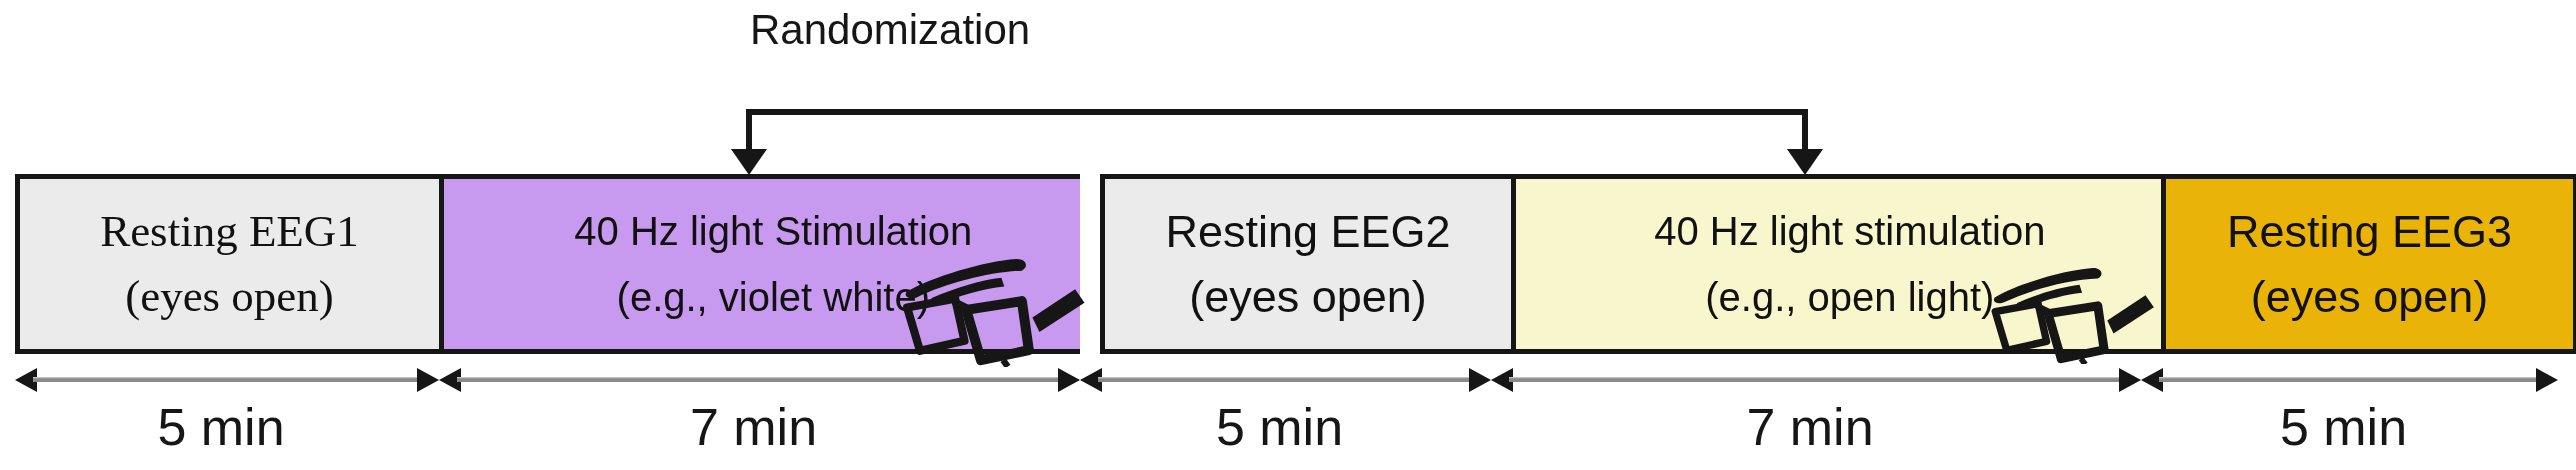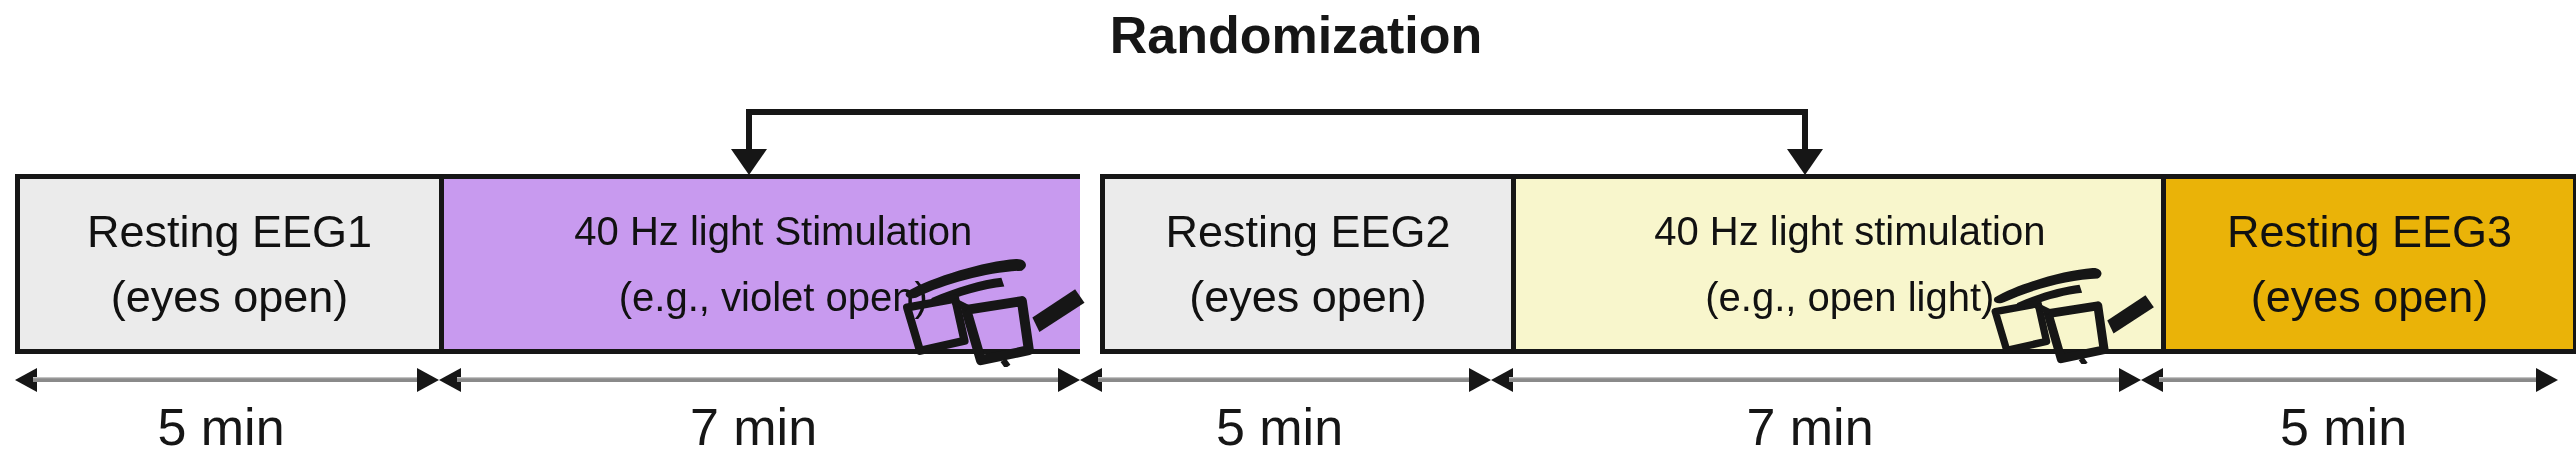--- a/index.html
+++ b/index.html
@@ -12,23 +12,22 @@
     color: #111111;
     overflow: hidden;
   }
 
   
   .title {
     position: absolute;
     left: 750px;
     top: 8.3px;
     width: 1092px;
-    text-align: center;
-    font-size: 52px;
-    font-weight: 700;
+    font-size: 42px;
+    font-weight: 400;
     letter-spacing: 0px;
     color: #161616;
     line-height: 1.05;
     white-space: nowrap;
   }
 
   
   .bracket-h {
     position: absolute;
     left: 749px;
@@ -148,28 +147,28 @@
   <div class="title">Randomization</div>
 
   <div class="bracket-h"></div>
   <div class="bracket-v left"></div>
   <div class="bracket-v right"></div>
   <div class="bracket-arrow left"></div>
   <div class="bracket-arrow right"></div>
 
   <div class="row-boxes">
 
-    <div class="box resting" style="flex: 0 0 424px; background-color: rgb(235, 235, 235);">
+    <div class="box resting" style="flex: 0 0 424px; background-color: rgb(235, 235, 235); font-family: Liberation Serif, serif;">
       <div class="l1">Resting EEG1</div>
       <div class="l2">(eyes open)</div>
     </div>
 
     <div class="box stim" style="flex: 0 0 641px; background-color: rgb(200, 154, 239);">
       <div class="l1">40 Hz light Stimulation</div>
-      <div class="l2">(e.g., violet open)</div>
+      <div class="l2">(e.g., violet white)</div>
       <svg class="glasses violet" viewBox="0 0 340 230">
         <path d="M 30,102 C 75,76 162,50 217,46 C 234,45 240,59 227,66 C 172,68 96,88 49,111 C 36,117 24,111 30,102 Z" fill="#161616"></path>
         <path d="M 72,113 C 116,94 158,82 192,78 L 197,93 C 161,97 116,109 84,125 Z" fill="#161616"></path>
         <path d="M 31,129 L 113,114 L 129,186 L 53,203 Z" fill="none" stroke="#161616" stroke-width="14" stroke-linejoin="round"></path>
         <path d="M 132,133 L 227,118 L 239,202 L 157,219 Z" fill="none" stroke="#161616" stroke-width="17" stroke-linejoin="round"></path>
         <path d="M 110,118 L 134,130" stroke="#161616" stroke-width="12"></path>
         <path d="M 245,146 L 318,98 L 334,121 L 257,171 Z" fill="#161616"></path>
         <path d="M 195,219 L 203,230" stroke="#161616" stroke-width="11"></path>
       </svg>
     </div>

